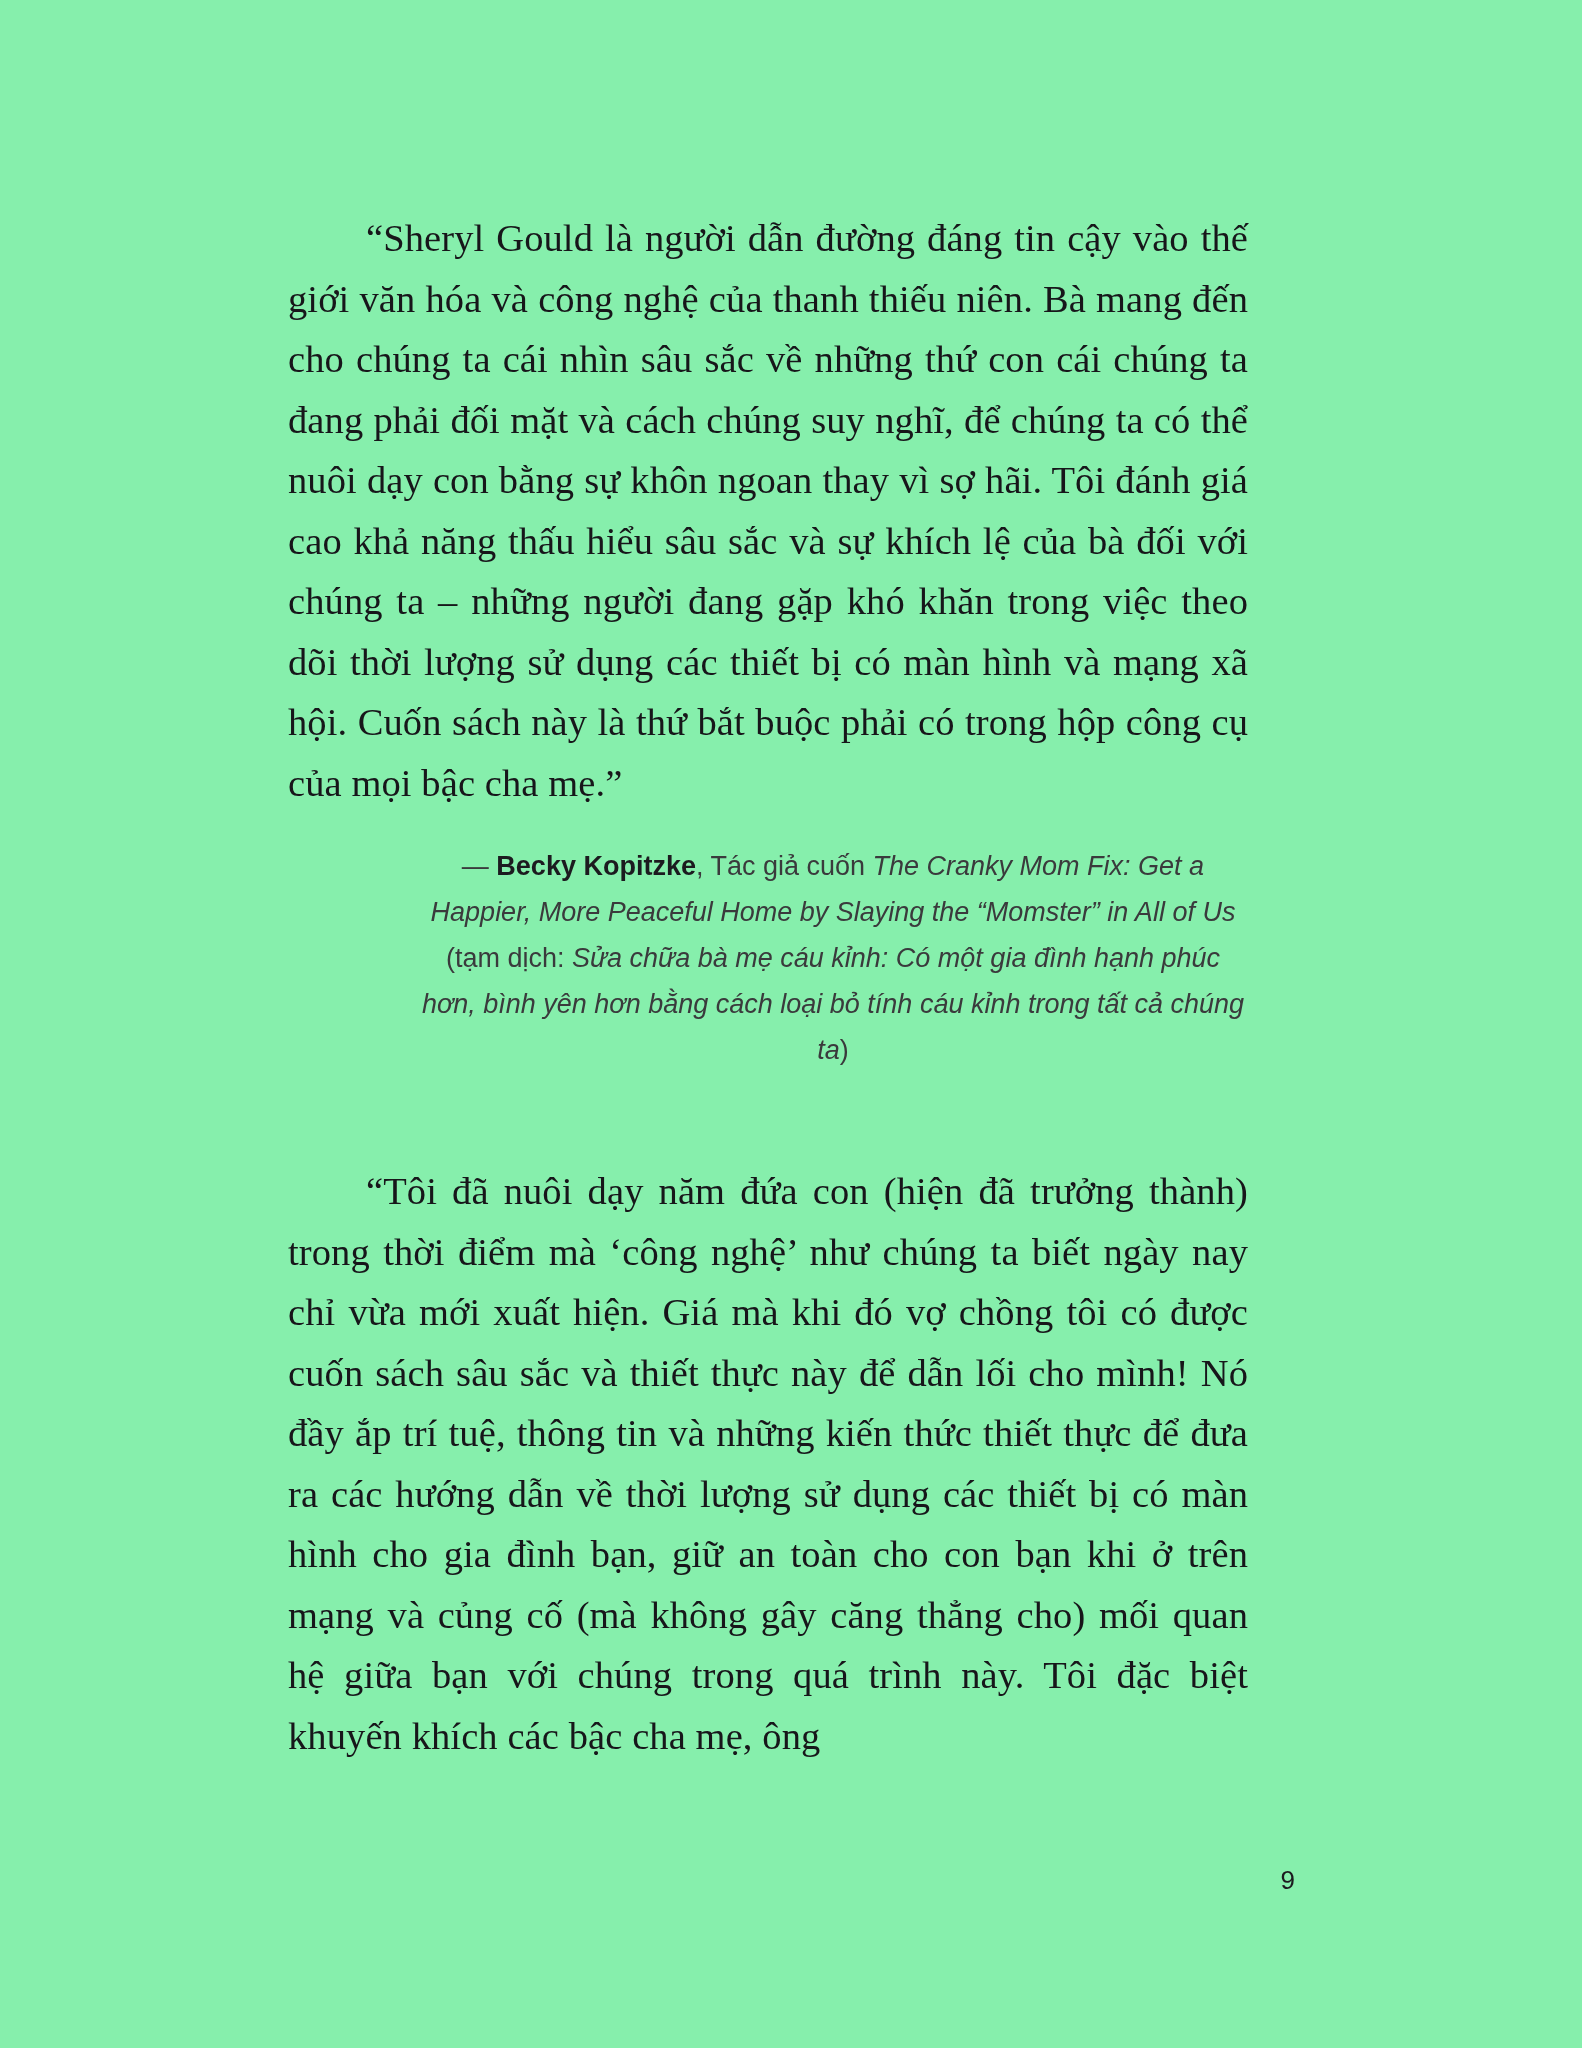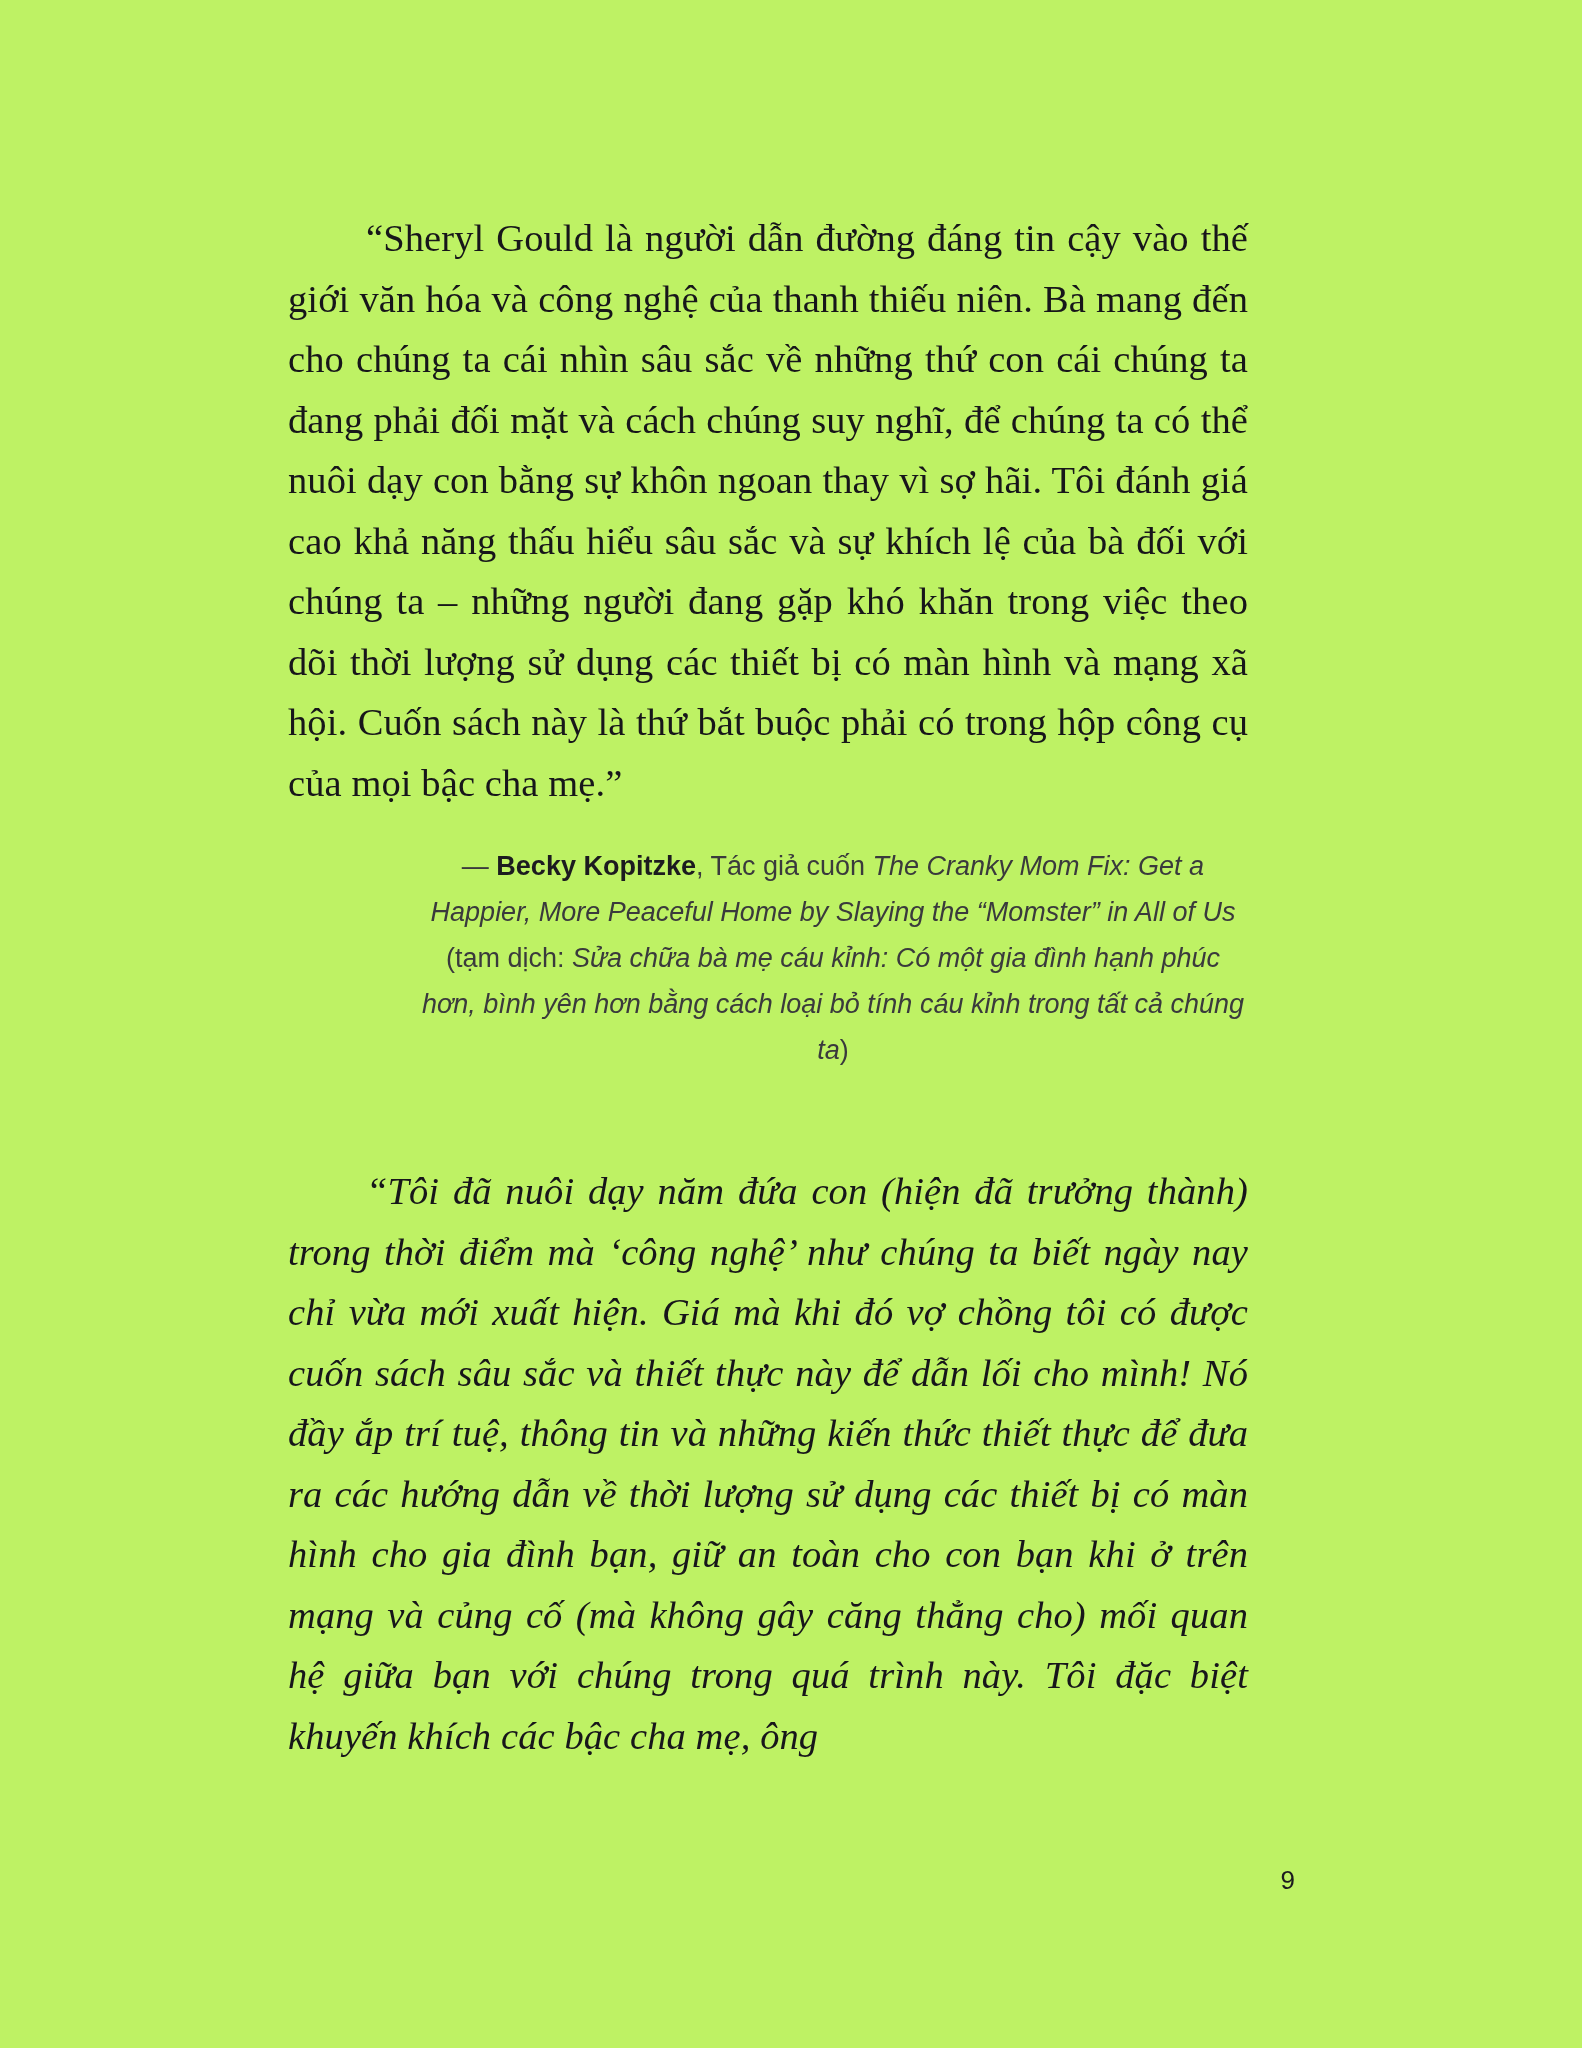--- a/index.html
+++ b/index.html
@@ -6,21 +6,21 @@
   html, body {
     margin: 0;
     padding: 0;
     background: #ffffff;
   }
   .page {
     position: relative;
     width: 1582px;
     height: 2048px;
     margin: 0 auto;
-    background: #bef264;
+    background: #86efac;
     overflow: hidden;
     box-sizing: border-box;
   }
 
   .content-column {
     position: absolute;
     left: 288px;
     top: 208px;
     width: 960px;
   }
@@ -33,21 +33,20 @@
     color: #17161a;
     text-align: justify;
     text-justify: inter-word;
     margin: 0;
     text-indent: 78px;
     -webkit-font-smoothing: antialiased;
     letter-spacing: 0.1px;
   }
   .quote-paragraph.second {
     margin-top: 88px;
-    font-style: italic;
   }
 
   
   .attribution {
     font-family: "Liberation Sans", "DejaVu Sans", sans-serif;
     font-size: 27px;
     line-height: 46px;
     color: #3a3a3c;
     text-align: center;
     margin: 30px 0 0 0;

